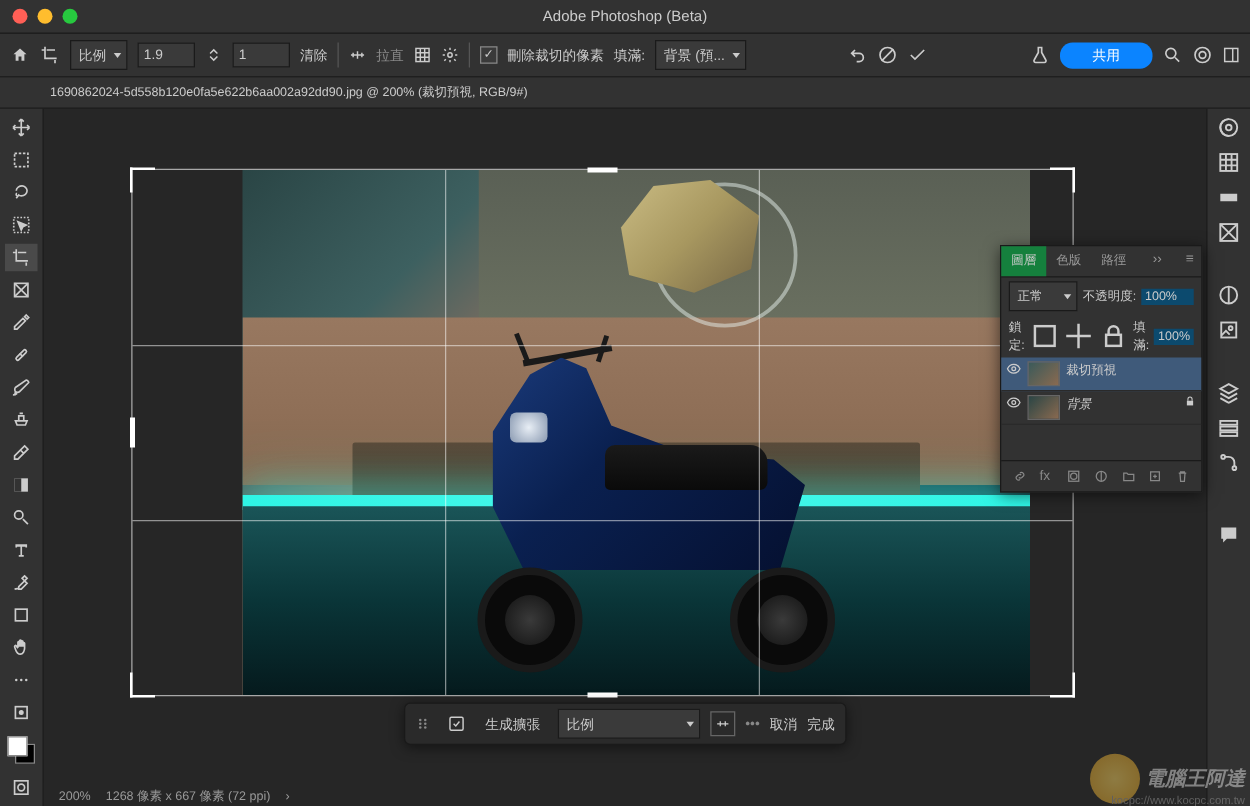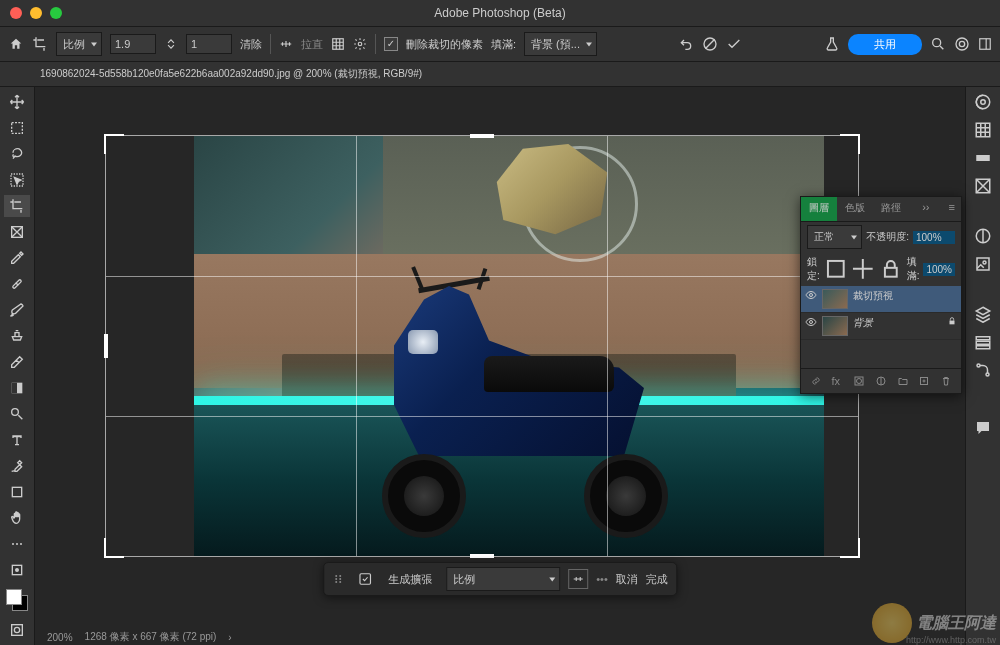--- a/index.html
+++ b/index.html
@@ -486,15 +486,15 @@
     <svg class="fi" viewBox="0 0 24 24" fill="none" stroke="currentColor" stroke-width="2">
         <path d="M6 7h12M9 7V5h6v2M8 7l1 13h6l1-13"></path>
       </svg>
   </div>
 </div>
 
 <div class="watermark">
   <div class="logo"></div>
   <div>
     <div class="txt">電腦王阿達</div>
-    <div class="url">http://www.http.com.tw</div>
+    <div class="url">kocpc://www.kocpc.com.tw</div>
   </div>
 </div>
 
 </body></html>

